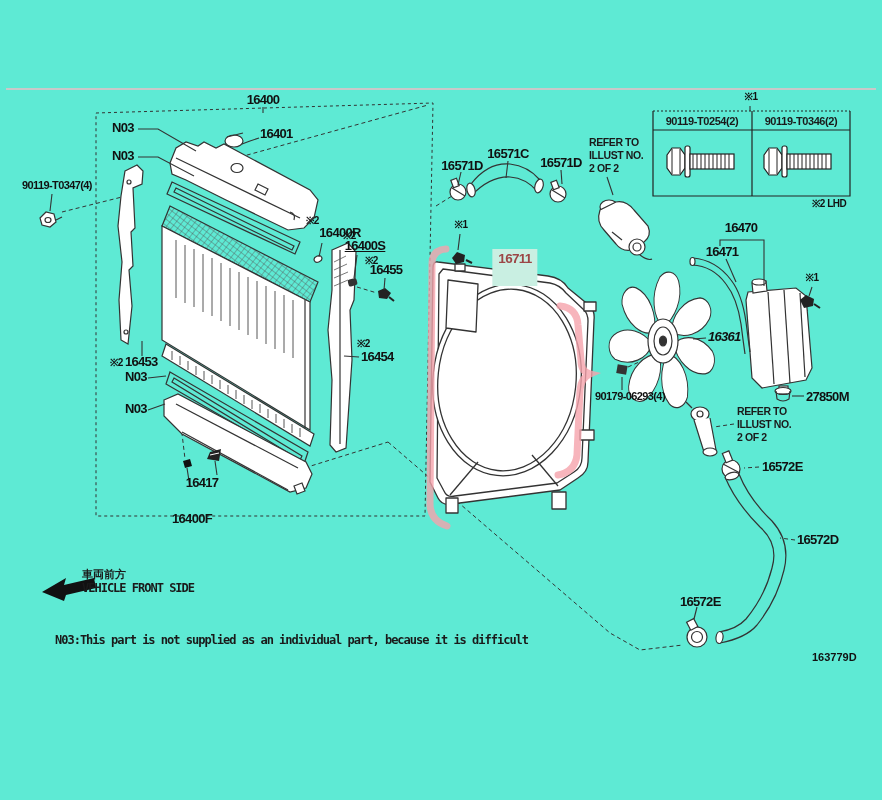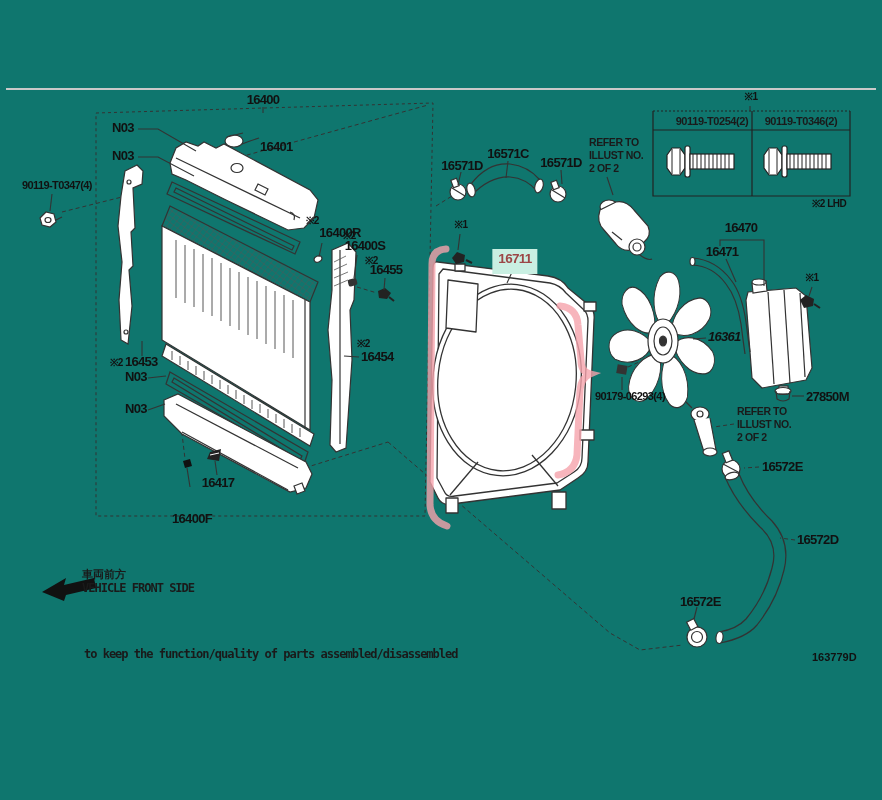--- a/index.html
+++ b/index.html
@@ -1,27 +1,27 @@
 <!DOCTYPE html>
 <html><head>
 <meta charset="utf-8">
 <style>
   html,body{margin:0;padding:0;background:#fff;}
-  #stage{position:relative;width:882px;height:800px;background:#0f766e;overflow:hidden;
+  #stage{position:relative;width:882px;height:800px;background:#5eead4;overflow:hidden;
          font-family:"Liberation Sans",sans-serif;color:#1a1a1a;}
   #art{position:absolute;left:0;top:0;}
   .lbl{position:absolute;font-weight:bold;font-size:13px;letter-spacing:-0.7px;
        white-space:nowrap;color:#111;line-height:1;}
   .ctr{transform:translateX(-50%);}
   .sm{font-size:10px;letter-spacing:-0.5px;}
   .md{font-size:11px;letter-spacing:-0.6px;}
   .ref{font-size:10.5px;letter-spacing:-0.4px;line-height:13px;font-weight:bold;}
   .mono{font-family:"DejaVu Sans Mono",monospace;font-weight:bold;font-size:12px;
         letter-spacing:-1px;}
-  .hl{background:#c9efe2;color:#9c4646;padding:3px 6px 8px 6px;}
+  .hl{background:#c9efe2;color:#9c4646;padding:3px 6px 20px 6px;}
   .thead{position:absolute;font-weight:bold;font-size:11px;letter-spacing:-0.4px;
          white-space:nowrap;transform:translateX(-50%);}
 </style>
 </head>
 <body>
 
 <div id="stage">
 
 <svg id="art" width="882" height="800" viewBox="0 0 882 800">
   <defs>
@@ -346,51 +346,51 @@
     <line x1="804" y1="396" x2="792" y2="396"></line>
     <line x1="697" y1="607" x2="694" y2="619"></line>
     <line x1="263" y1="107" x2="263" y2="113"></line>
     <line x1="750" y1="106" x2="750" y2="111"></line>
   </g>
 </svg>
 
 <div class="lbl ctr" style="left:263px;top:93px;">16400</div>
 <div class="lbl" style="left:112px;top:121px;">N03</div>
 <div class="lbl" style="left:112px;top:149px;">N03</div>
-<div class="lbl" style="left:260px;top:140px;text-align:center;">16401</div>
+<div class="lbl" style="left:260px;top:127px;text-align:center;">16401</div>
 <div class="lbl md ctr" style="left:57px;top:180px;">90119-T0347(4)</div>
 
 <div class="lbl sm" style="left:306px;top:216px;">※2</div>
 <div class="lbl ctr" style="left:340px;top:226px;">16400R</div>
 <div class="lbl sm" style="left:343px;top:231px;">※2</div>
-<div class="lbl ctr" style="left:365px;top:239px;">16400S</div>
+<div class="lbl ctr" style="left:365px;top:239px;text-decoration:underline;">16400S</div>
 <div class="lbl sm" style="left:365px;top:256px;">※2</div>
 <div class="lbl ctr" style="left:386px;top:263px;">16455</div>
 
 <div class="lbl sm" style="left:110px;top:358px;">※2</div>
 <div class="lbl" style="left:125px;top:355px;">16453</div>
 <div class="lbl sm" style="left:357px;top:339px;">※2</div>
 <div class="lbl" style="left:361px;top:350px;">16454</div>
 <div class="lbl" style="left:125px;top:370px;">N03</div>
 <div class="lbl" style="left:125px;top:402px;">N03</div>
-<div class="lbl ctr" style="left:218px;top:476px;">16417</div>
+<div class="lbl ctr" style="left:202px;top:476px;">16417</div>
 <div class="lbl ctr" style="left:192px;top:512px;">16400F</div>
 
 <div class="lbl ctr" style="left:462px;top:159px;">16571D</div>
 <div class="lbl ctr" style="left:508px;top:147px;">16571C</div>
 <div class="lbl ctr" style="left:561px;top:156px;">16571D</div>
 
 <div class="ref" style="position:absolute;left:589px;top:136px;">
   <div>REFER TO</div>
   <div>ILLUST NO.</div>
   <div>2 OF 2</div>
 </div>
 
 <div class="lbl sm ctr" style="left:751px;top:92px;">※1</div>
-<div class="thead" style="left:702px;top:115px;margin-left:10px;">90119-T0254(2)</div>
+<div class="thead" style="left:702px;top:115px;">90119-T0254(2)</div>
 <div class="thead" style="left:801px;top:115px;">90119-T0346(2)</div>
 <div class="lbl sm" style="left:812px;top:199px;">※2 LHD</div>
 
 <div class="lbl hl ctr" style="left:515px;top:249px;font-size:13.5px;">16711</div>
 <div class="lbl sm ctr" style="left:461px;top:220px;">※1</div>
 
 <div class="lbl ctr" style="left:741px;top:221px;">16470</div>
 <div class="lbl ctr" style="left:722px;top:245px;">16471</div>
 <div class="lbl sm ctr" style="left:812px;top:273px;">※1</div>
 <div class="lbl" style="left:708px;top:330px;font-style:italic;">16361</div>
@@ -403,17 +403,17 @@
   <div>2 OF 2</div>
 </div>
 
 <div class="lbl" style="left:762px;top:460px;">16572E</div>
 <div class="lbl" style="left:797px;top:533px;">16572D</div>
 <div class="lbl" style="left:680px;top:595px;">16572E</div>
 
 <div class="mono" style="position:absolute;left:82px;top:567px;font-size:11px;letter-spacing:0;">車両前方</div>
 <div class="mono" style="position:absolute;left:82px;top:581px;">VEHICLE FRONT SIDE</div>
 
-<div class="mono" style="position:absolute;left:84px;top:647px;">to keep the function/quality of parts assembled/disassembled</div>
+<div class="mono" style="position:absolute;left:55px;top:633px;">N03:This part is not supplied as an individual part, because it is difficult</div>
 
 <div class="lbl md" style="left:812px;top:652px;letter-spacing:0;">163779D</div>
 
 </div>
 
 </body></html>

